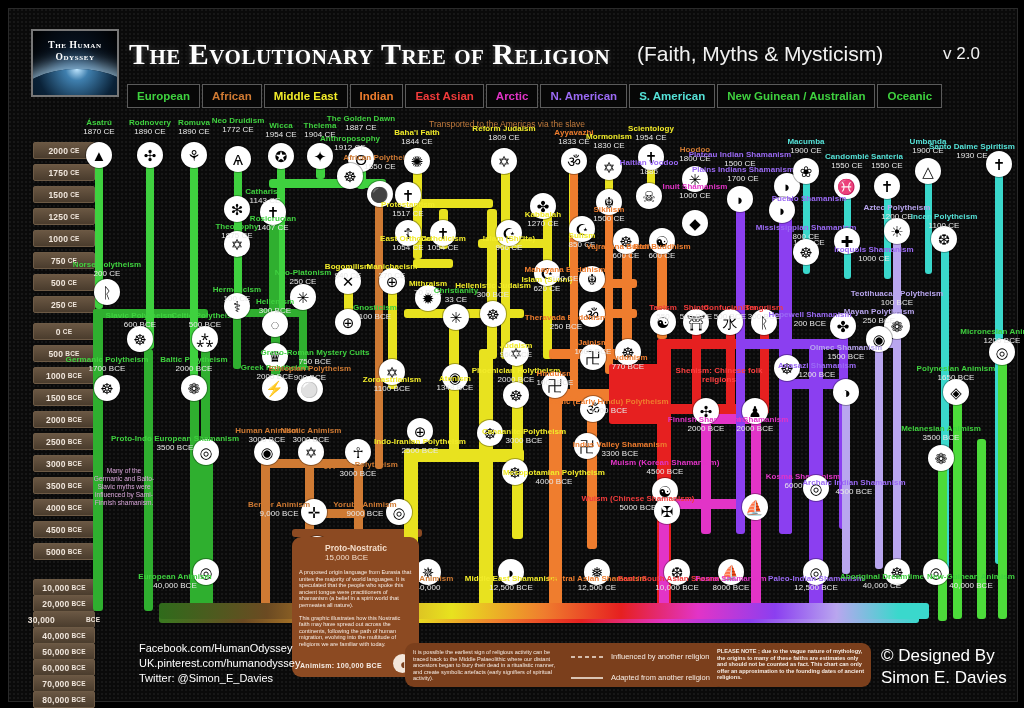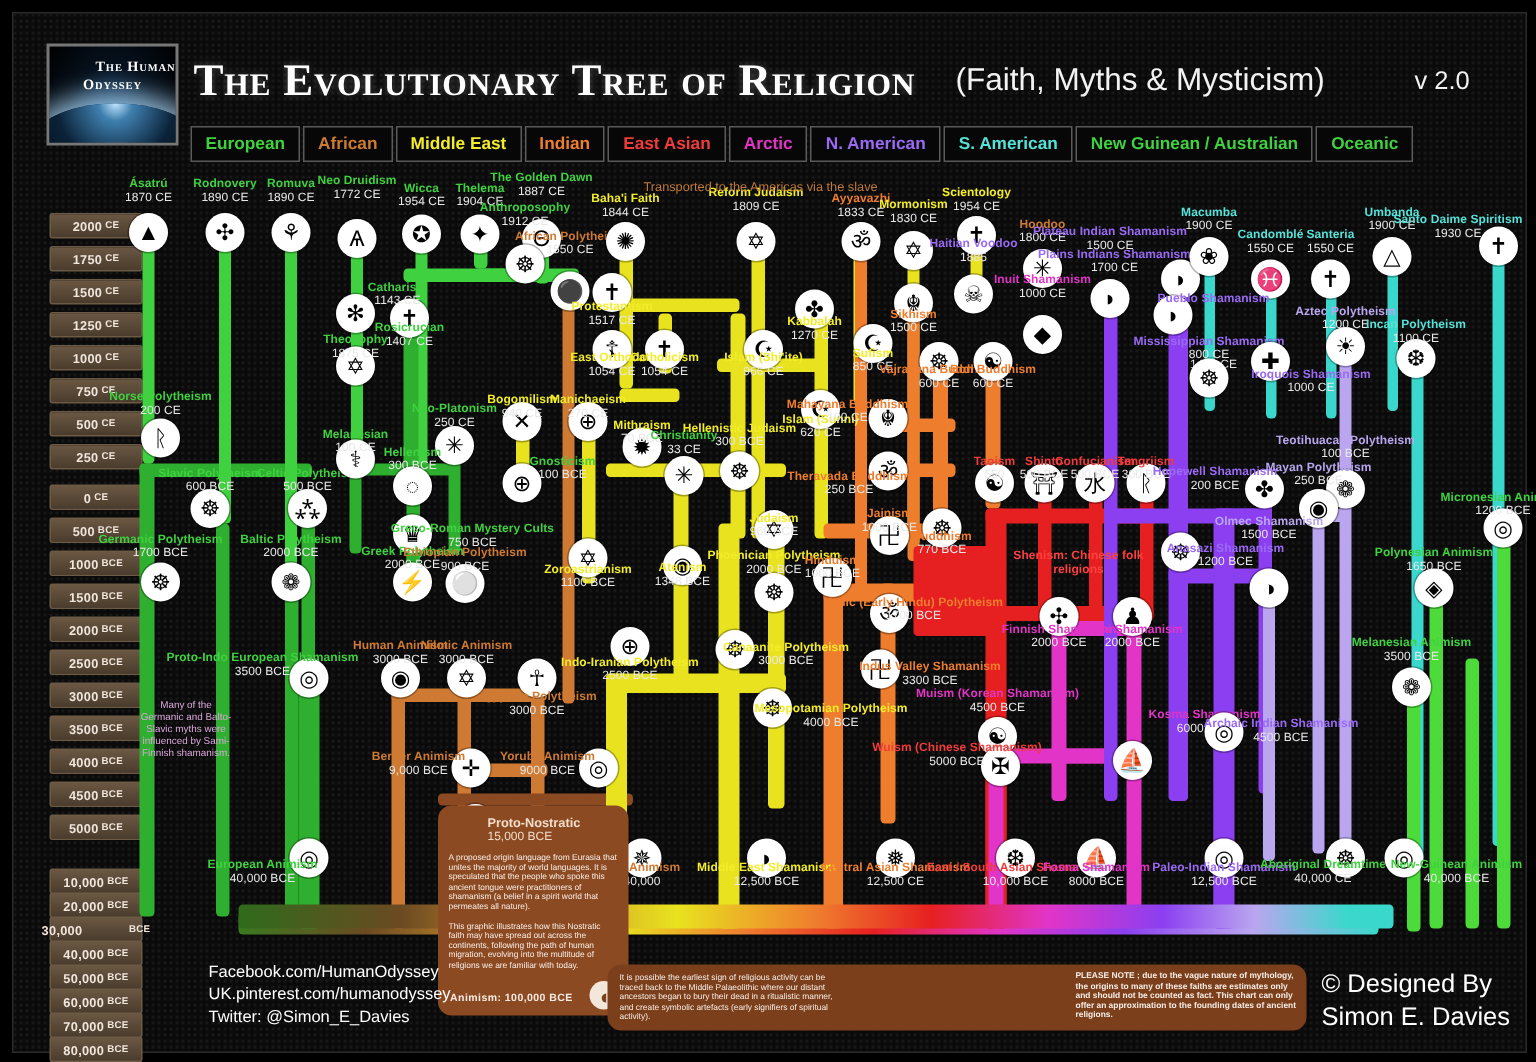--- a/index.html
+++ b/index.html
@@ -7,21 +7,21 @@
   #root{position:relative;width:1024px;height:708px;background:#000;overflow:hidden;}
   .canvas{position:absolute;left:8px;top:8px;width:1008px;height:692px;
     background:#0a0a0a;
     background-image:radial-gradient(circle at 1px 1px, rgba(255,255,255,0.055) 1px, transparent 1.4px);
     background-size:4px 4px;
     border:1px solid #2a2a2a;}
   
   .logo{position:absolute;left:22px;top:20px;width:88px;height:68px;border:2px solid #777;
     background:radial-gradient(ellipse at 50% 115%, #9fd8ff 0%, #1b4a78 22%, #06101c 60%, #000 100%);
     box-sizing:border-box;overflow:hidden;}
-  .logo .l1{position:absolute;top:9px;left:0;right:0;text-align:right;color:#fff;
+  .logo .l1{position:absolute;top:9px;left:0;right:0;text-align:center;color:#fff;
     font-family:"Liberation Serif",serif;font-size:9.5px;letter-spacing:.6px;font-variant:small-caps;font-weight:bold;}
   .logo .l2{position:absolute;top:21px;left:0;right:0;text-align:center;color:#fff;
     font-family:"Liberation Serif",serif;font-size:9.5px;letter-spacing:.6px;font-variant:small-caps;font-weight:bold;}
   .logo .globe{position:absolute;left:-14px;bottom:-32px;width:116px;height:58px;border-radius:50%;
     background:radial-gradient(ellipse at 50% 0%, #bfe6ff 0%, #3f7fae 14%, #0a2238 48%, #020608 100%);
     box-shadow:0 -7px 16px rgba(180,225,255,.75);}
   .title{position:absolute;left:120px;top:28px;color:#fff;font-family:"Liberation Serif",serif;
     font-size:30px;font-weight:bold;font-variant:small-caps;letter-spacing:.5px;
     text-shadow:0 0 6px rgba(255,255,255,.25);white-space:nowrap;}
   .subtitle{position:absolute;left:628px;top:33px;color:#f2f2f2;font-size:21px;white-space:nowrap;}
@@ -611,21 +611,21 @@
           <div class="disc">⁂</div>
         </div>
         <div class="lbl" style="left: 196px; top: 311px; transform: translate(-50%, -50%); color: rgb(63, 209, 63);">
           <div>Celtic Polytheism</div>
           <div class="d" style="color: rgb(232, 232, 232);">500 BCE</div>
         </div>
         <div class="node" style="left: 228px; top: 297px;">
           <div class="disc">⚕</div>
         </div>
         <div class="lbl" style="left: 228px; top: 285px; transform: translate(-50%, -50%); color: rgb(63, 209, 63);">
-          <div>Melanesian</div>
+          <div>Hermeticism</div>
           <div class="d" style="color: rgb(232, 232, 232);">100 CE</div>
         </div>
         <div class="node" style="left: 294px; top: 288px;">
           <div class="disc">✳</div>
         </div>
         <div class="lbl" style="left: 294px; top: 268px; transform: translate(-50%, -50%); color: rgb(63, 209, 63);">
           <div>Neo-Platonism</div>
           <div class="d" style="color: rgb(232, 232, 232);">250 CE</div>
         </div>
         <div class="node" style="left: 266px; top: 315px;">
@@ -1061,20 +1061,34 @@
         <div style="font-size:8px;color:#f3dcc9;">15,000 BCE</div>
       </div>
       <div class="micro" style="margin-top:7px;">A proposed origin language from Eurasia that unites the majority of world languages.  It is speculated that the people who spoke this ancient tongue were practitioners of shamanism (a belief in a spirit world that permeates all nature).</div>
       <div class="micro" style="margin-top:6px;">This graphic illustrates how this Nostratic faith may have spread out across the continents, following the path of human migration, evolving into the multitude of religions we are familiar with today.</div>
       <div style="position:absolute;left:8px;bottom:8px;font-size:7px;font-weight:bold;letter-spacing:.3px;">Animism:  100,000 BCE</div>
       <div style="position:absolute;right:7px;bottom:4px;width:19px;height:19px;border-radius:50%;background:#f3e6da;color:#7b3f1c;font-size:14px;display:flex;align-items:center;justify-content:center;">◖</div>
     </div>
 
     <div class="box dark" style="left:396px;top:634px;width:321px;height:44px;padding:6px 8px;">
       <div class="micro" style="width:150px;">It is possible the earliest sign of religious activity can be traced back to the Middle Palaeolithic where our distant ancestors began to bury their dead in a ritualistic manner, and create symbolic artefacts (early signifiers of spiritual activity).</div>
+      <div style="position:absolute;left:165px;top:9px;width:148px;">
+        <div style="display:flex;align-items:center;gap:7px;">
+          <svg width="34" height="6">
+              <line x1="1" y1="3" x2="33" y2="3" stroke="#f3e6da" stroke-width="1.4" stroke-dasharray="4,3"></line>
+            </svg>
+          <span style="font-size:7.5px;">Influenced by another religion</span>
+        </div>
+        <div style="display:flex;align-items:center;gap:7px;margin-top:12px;">
+          <svg width="34" height="6">
+              <line x1="1" y1="3" x2="33" y2="3" stroke="#f3e6da" stroke-width="1.6"></line>
+            </svg>
+          <span style="font-size:7.5px;">Adapted from another religion</span>
+        </div>
+      </div>
     </div>
 
     <div class="box dark" style="left:702px;top:634px;width:160px;height:44px;padding:5px 6px;">
       <div class="micro" style="font-weight:bold;">PLEASE NOTE ; due to the vague nature of mythology, the origins to many of these faiths are estimates only and should not be counted as fact. This chart can only offer an approximation to the founding dates of ancient religions.</div>
     </div>
 
     <div class="social" style="left:130px;top:632px;">
       <div>Facebook.com/HumanOdyssey</div>
       <div>UK.pinterest.com/humanodyssey</div>
       <div>Twitter: @Simon_E_Davies</div>

